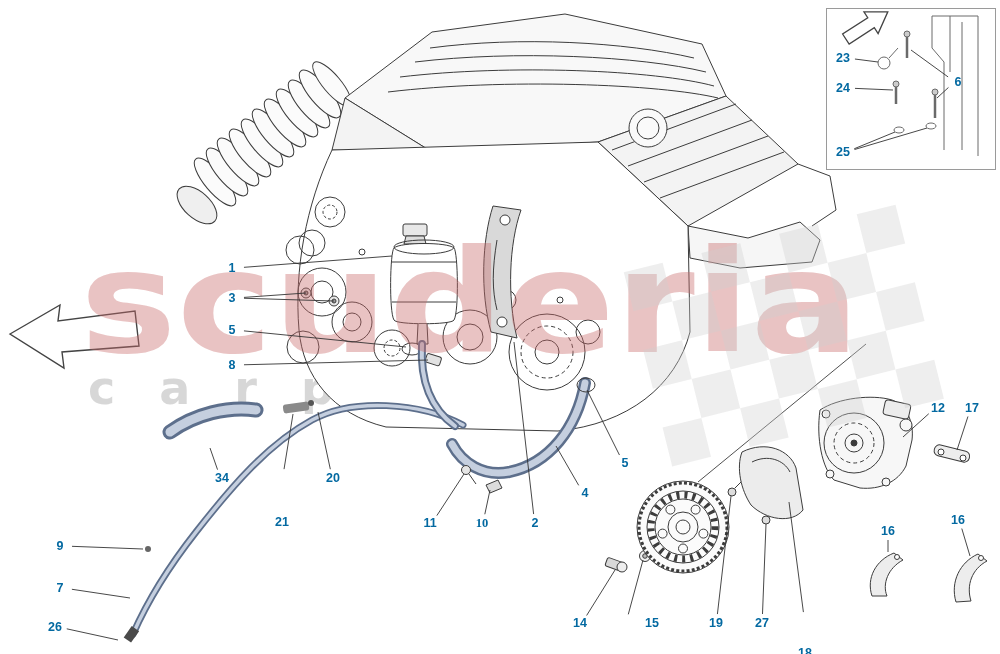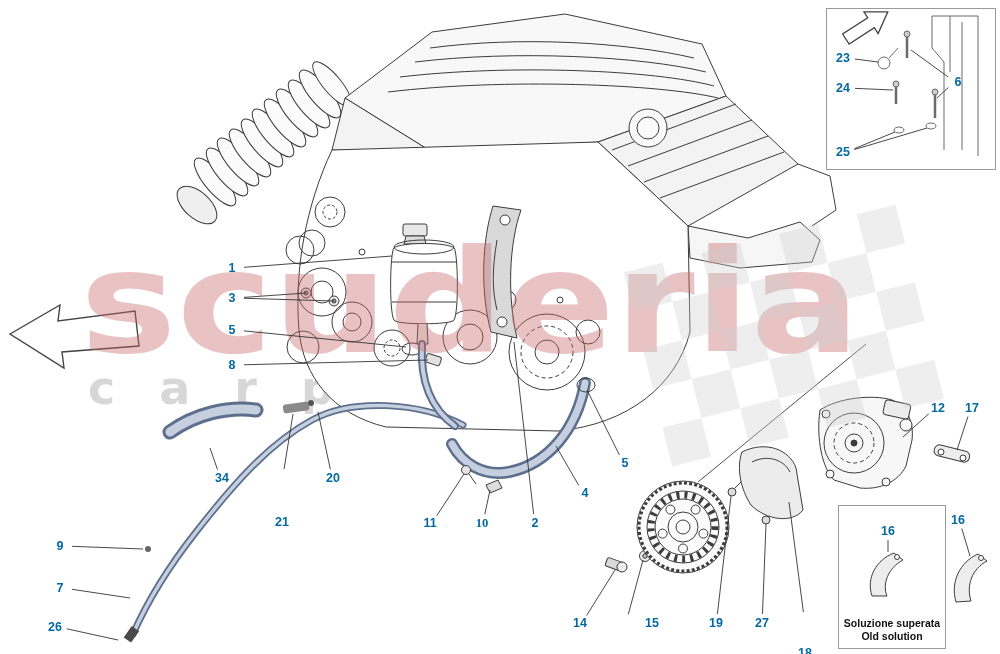--- a/index.html
+++ b/index.html
@@ -230,26 +230,20 @@
         <rect x="760" y="356" width="40" height="40"></rect>
         <rect x="840" y="356" width="40" height="40"></rect>
       <rect x="640" y="396" width="40" height="40"></rect>
         <rect x="720" y="396" width="40" height="40"></rect>
         <rect x="800" y="396" width="40" height="40"></rect>
         <rect x="880" y="396" width="40" height="40"></rect>
     </g>
   </svg>
 
   <div class="inset inset-top"></div>
-  <div class="inset inset-bottom">
-    <div class="inset-caption">
-      <div>Soluzione superata</div>
-      <div>Old solution</div>
-    </div>
-  </div>
 
   <svg id="leader-lines" width="1000" height="654" viewBox="0 0 1000 654">
       <line x1="243.96639171866147" y1="267.3268904658253" x2="392" y2="256"></line>
       <line x1="243.9727011794367" y1="297.3932752780691" x2="306" y2="293"></line>
       <line x1="243.99481305357224" y1="298.26459146441704" x2="334" y2="301"></line>
       <line x1="243.94313370364648" y1="330.8751434179396" x2="406" y2="347"></line>
       <line x1="243.99609728165353" y1="364.77048283262144" x2="428" y2="360"></line>
       <line x1="217.54331188375076" y1="469.64370978203266" x2="210" y2="448"></line>
       <line x1="284.032694587192" y1="469.1300599831622" x2="293" y2="414"></line>
       <line x1="330.3405467569324" y1="469.2238042978769" x2="318" y2="412"></line>

